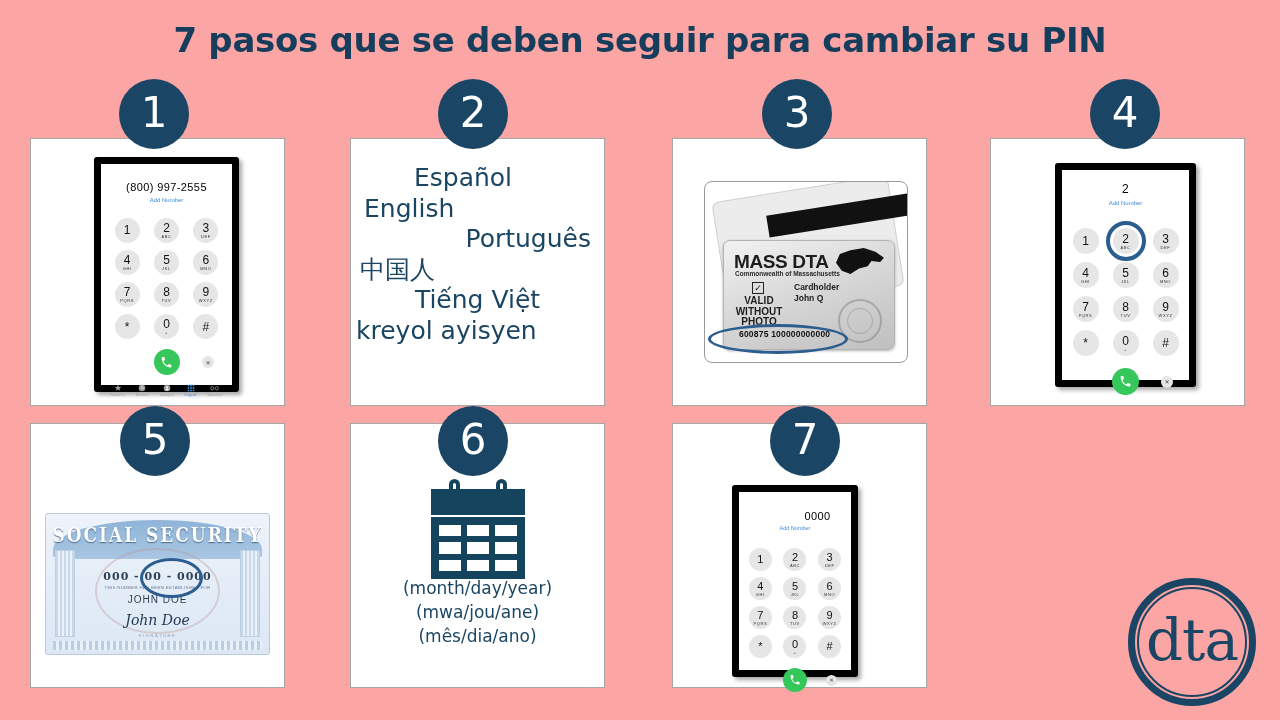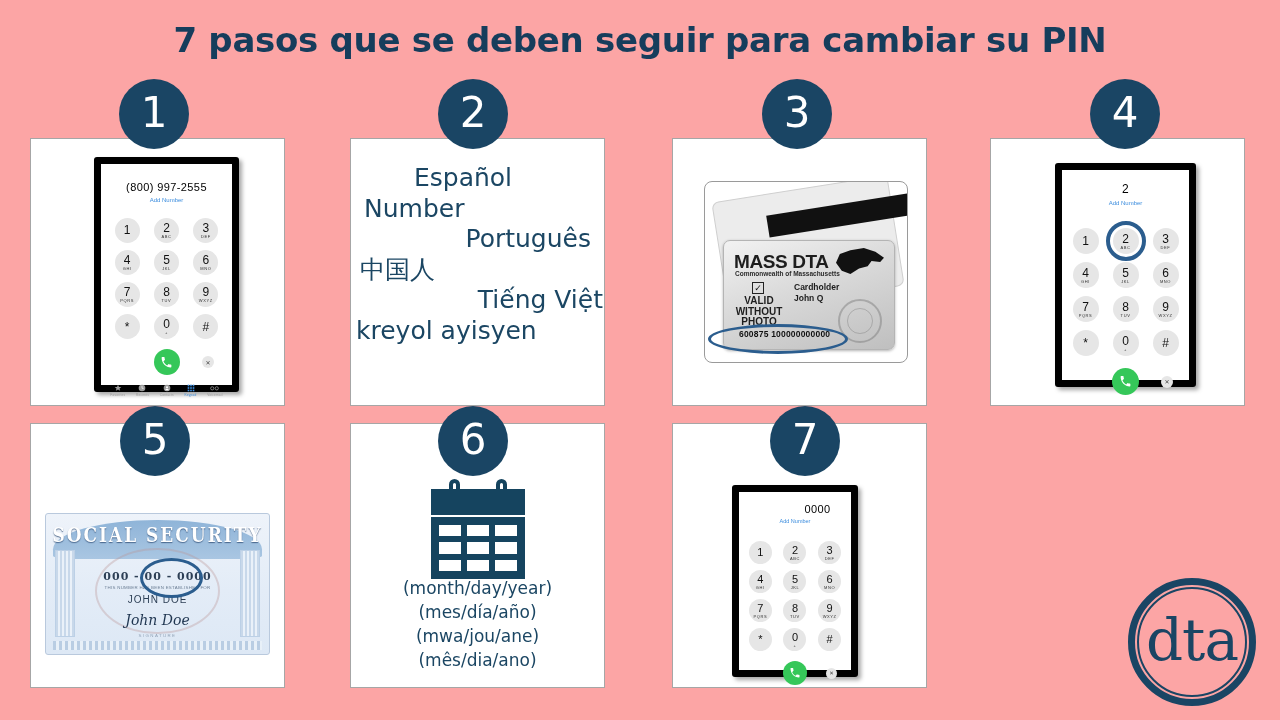--- a/index.html
+++ b/index.html
@@ -286,24 +286,24 @@
         <span class="tlabel">Voicemail</span>
         </div>
     </div>
     <div class="homebar" style="width:52px; margin-top:5px;"></div>
   </div>
 
   <div class="panel" style="left:350px; top:138px; width:255px; height:268px;"></div>
   <div class="step-circle" style="left:438px; top:79px;">2</div>
   <div class="langs" style="left:352px; top:163px; width:251px;">
     <div class="lang" style="text-align:center; padding-right:29px;">Español</div>
-    <div class="lang" style="text-align:left; padding-left:12px;">Number</div>
+    <div class="lang" style="text-align:left; padding-left:12px;">English</div>
     <div class="lang" style="text-align:right; padding-right:12px;">Português</div>
     <div class="lang" style="text-align:left; padding-left:8px;">中国人</div>
-    <div class="lang" style="text-align:right; ">Tiếng Việt</div>
+    <div class="lang" style="text-align:center; ">Tiếng Việt</div>
     <div class="lang" style="text-align:left; padding-left:4px;">kreyol ayisyen</div>
   </div>
 
   <div class="panel" style="left:672px; top:138px; width:255px; height:268px;"></div>
   <div class="step-circle" style="left:762px; top:79px;">3</div>
 
   <div class="dtaframe" style="left:704px; top:181px; width:204px; height:182px;">
     <div class="behind-card" style="left:14px; top:6px; width:178px; height:112px;"></div>
     <div class="magstripe" style="left:62px; top:22px; width:150px; height:22px;"></div>
     <div class="dtacard" style="left:18px; top:58px; width:172px; height:110px;">
@@ -419,30 +419,29 @@
       <div class="cal-cell"></div>
       <div class="cal-cell"></div>
       <div class="cal-cell"></div>
       <div class="cal-cell"></div>
       <div class="cal-cell"></div>
     </div>
   </div>
 
   <div class="datelines" style="left:350px; top:576px; width:255px;">
     <div>(month/day/year)</div>
-    <div>(mes/día/año)</div>
     <div>(mwa/jou/ane)</div>
     <div>(mês/dia/ano)</div>
   </div>
 
   <div class="panel" style="left:672px; top:423px; width:255px; height:265px;"></div>
   <div class="step-circle" style="left:770px; top:406px;">7</div>
 
   <div class="phone" style="left:732px; top:485px; width:126px; height:192px;">
-    <div class="phone-number" style="font-size:11px; margin-top:11px;padding-left:45px;">0000</div>
+    <div class="phone-number" style="font-size:11px; margin-top:18px;padding-left:45px;">0000</div>
     <div class="phone-addnum" style="font-size:5.5px; margin-top:3px;">Add Number</div>
     <div class="keypad" style="width:104px; margin-top:17px; row-gap:6px;">
       <div class="key" style="width:23px;height:23px;">
         <span class="digit" style="font-size:11px;">1</span>
         <span class="letters"></span>
         </div>
       <div class="key" style="width:23px;height:23px;">
         <span class="digit" style="font-size:11px;">2</span>
         <span class="letters">ABC</span>
         </div>

